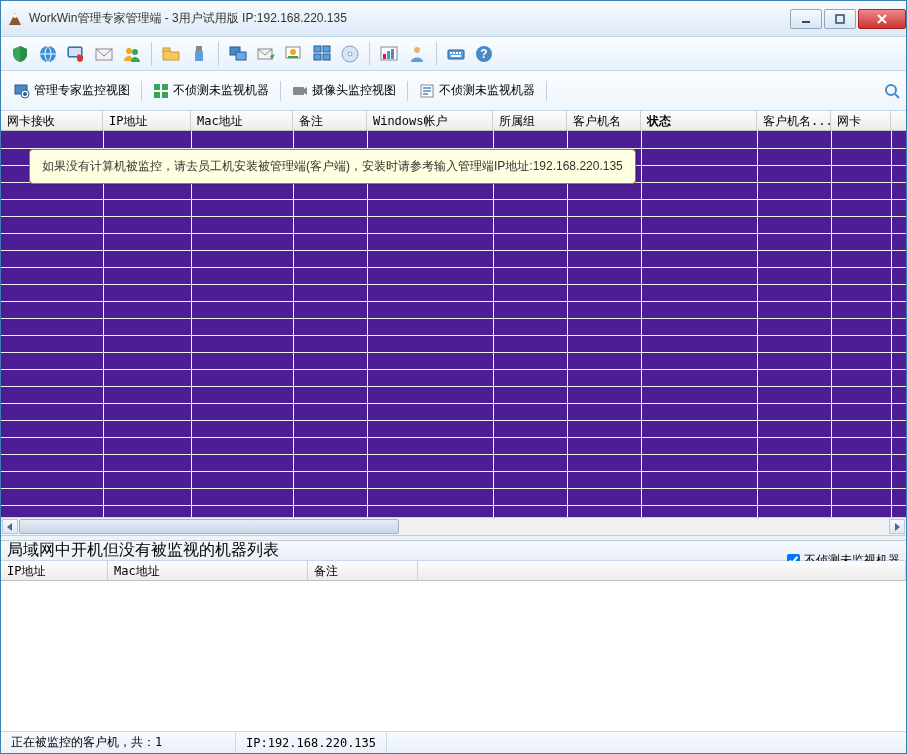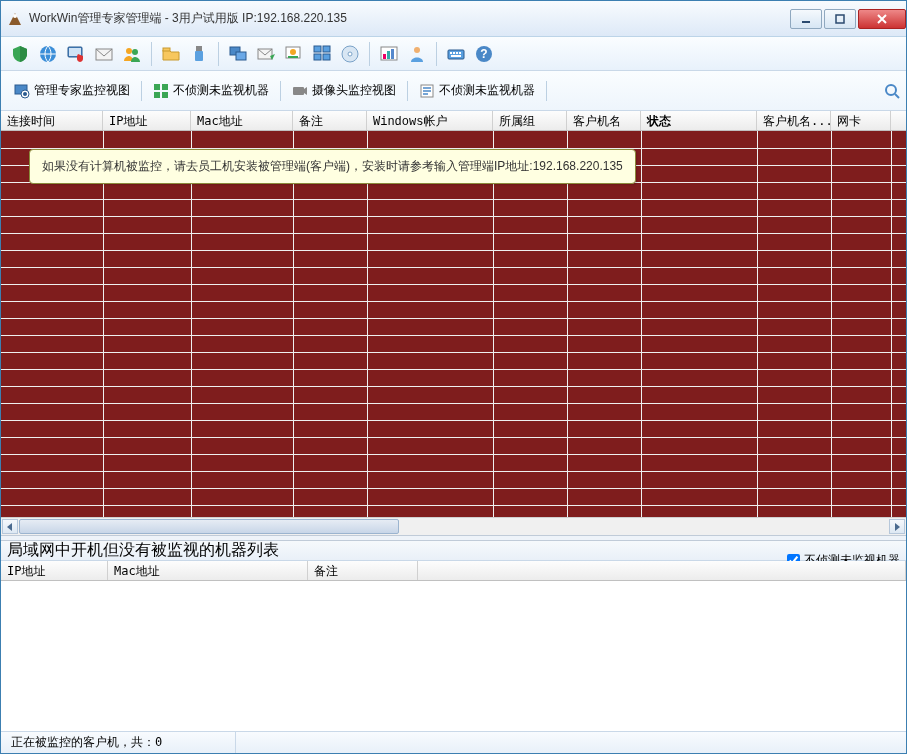--- a/index.html
+++ b/index.html
@@ -14,21 +14,21 @@
 .winbtn svg { display:block;}
 .toolbar { height: 34px; background: linear-gradient(#fafdff,#e8f1fb); border-bottom: 1px solid #c9d8e8; display:flex; align-items:center; padding: 0 6px; gap:2px;}
 .tbtn { width:26px; height:26px; border:1px solid transparent; border-radius:3px; display:flex; align-items:center; justify-content:center;}
 .tsep { width:1px; height:24px; background: #bcd0e2; margin: 0 4px;}
 .viewbar { height: 40px; background: linear-gradient(#fafdff,#eef5fc); border-bottom:1px solid #c9d8e8; display:flex; align-items:center; padding:0 6px; gap:2px;}
 .vbtn { display:flex; align-items:center; gap:4px; padding: 2px 6px; border:1px solid transparent; border-radius:3px;}
 .vsep { width:1px; height:20px; background:#bcd0e2; margin:0 2px;}
 .search-area { margin-left:auto;}
 .headers { height: 20px; background: linear-gradient(#fdfdfd,#ececec); border-bottom:1px solid #c0c0c0; display:flex;}
 .hcell { border-right:1px solid #d0d0d0; padding: 2px 6px; font-family: SimSun, monospace; font-size:12px; overflow:hidden; white-space:nowrap;}
-.grid-main { flex:1; position:relative; background:#7f1d1d; overflow:hidden;}
+.grid-main { flex:1; position:relative; background:#4c1d95; overflow:hidden;}
 .gridlines-v { position:absolute; inset:0;}
 .gline-v { position:absolute; top:0; bottom:0; width:1px; background:#efefef;}
 .gridlines-h { position:absolute; inset:0;}
 .gline-h { position:absolute; left:0; right:0; height:1px; background:#efefef;}
 .tooltip-box { position:absolute; left:28px; top:18px; background:#ffffe1; border:1px solid #8a8a3a; border-radius:4px; padding:8px 12px; font-size:12px; color:#333; box-shadow:1px 1px 2px rgba(0,0,0,.15);}
 .hscroll { height:18px; background:#f0f0f0; border-top:1px solid #d0d0d0; position:relative;}
 .hscroll .thumb { position:absolute; left:18px; top:1px; height:15px; width:380px; background:linear-gradient(#e6ecf4,#c8d6e8); border:1px solid #9bb4cf; border-radius:2px;}
 .hscroll .arrow { position:absolute; top:1px; width:16px; height:15px; background:linear-gradient(#f5f8fc,#dde8f3); border:1px solid #b6c7da; display:flex; align-items:center; justify-content:center;}
 .hscroll .arrow.left{ left:1px;} .hscroll .arrow.right{ right:1px;}
 .splitter { height:6px; background:#eef3f9; border-top:1px solid #c0cbd8; border-bottom:1px solid #c0cbd8;}
@@ -241,21 +241,21 @@
     <div class="vsep"></div>
     <div class="search-area">
       <span><svg width="16" height="16">
             <circle cx="7" cy="7" r="5" fill="none" stroke="#4a88c7" stroke-width="2"></circle>
             <path d="M11 11 L15 15" stroke="#4a88c7" stroke-width="2"></path>
           </svg></span>
     </div>
   </div>
 
   <div class="headers" id="main-headers">
-      <div class="hcell" style="width: 102px;">连接时间</div>
+      <div class="hcell" style="width: 102px;">网卡接收</div>
       <div class="hcell" style="width: 88px;">IP地址</div>
       <div class="hcell" style="width: 102px;">Mac地址</div>
       <div class="hcell" style="width: 74px;">备注</div>
       <div class="hcell" style="width: 126px; font-family: Liberation Mono, monospace;">Windows帐户</div>
       <div class="hcell" style="width: 74px;">所属组</div>
       <div class="hcell" style="width: 74px;">客户机名</div>
       <div class="hcell" style="width: 116px; font-weight: bold;">状态</div>
       <div class="hcell" style="width: 74px;">客户机名...</div>
       <div class="hcell" style="width: 60px;">网卡</div>
     </div>
@@ -331,17 +331,20 @@
         <div class="hcell" style="width: 107px;">IP地址</div>
         <div class="hcell" style="width: 200px;">Mac地址</div>
         <div class="hcell" style="width: 110px;">备注</div>
         <div class="hcell" style="flex: 1 1 0%;"></div>
       </div>
     <div class="panel2-body"></div>
   </div>
 
   <div class="statusbar">
     <div class="cell">
-        <span>正在被监控的客户机，共：0</span>
+        <span>正在被监控的客户机，共：1</span>
+      </div>
+    <div class="cell">
+        <span>IP:192.168.220.135</span>
       </div>
   </div>
 
 </div>
 
 </body></html>

